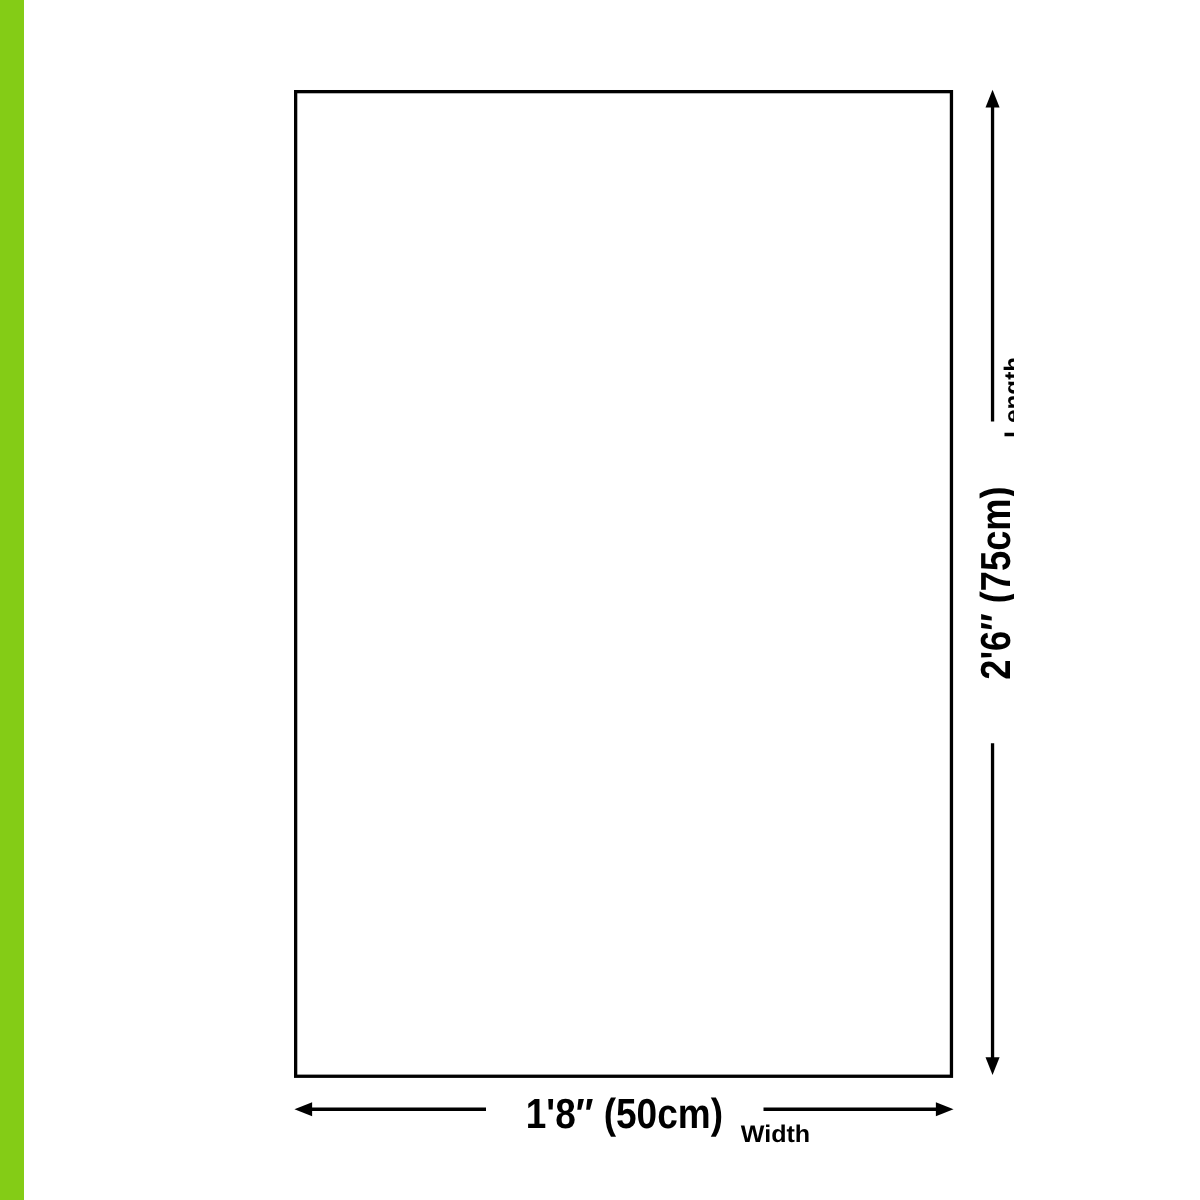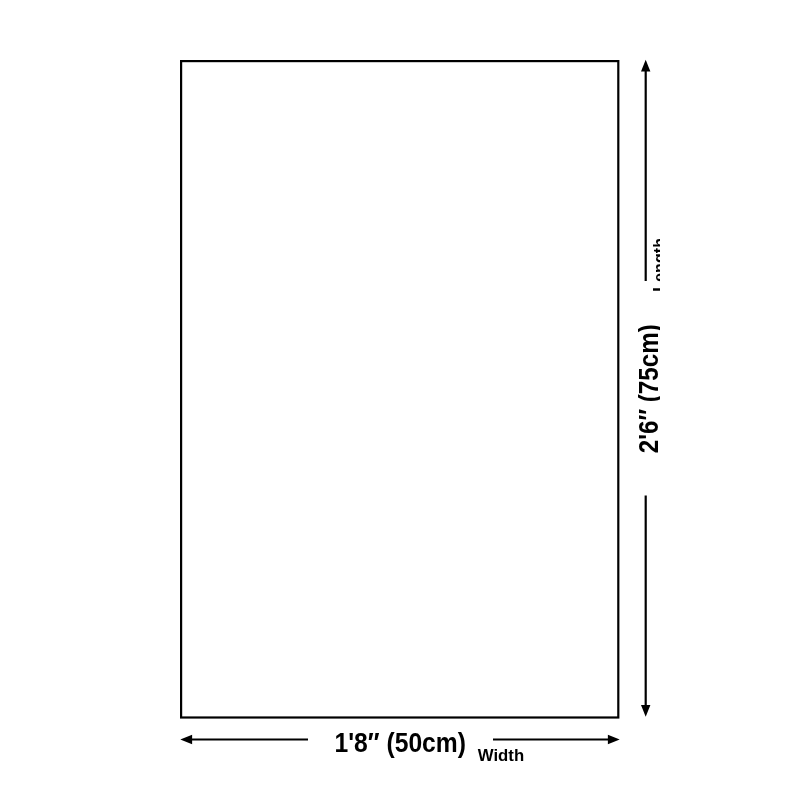--- a/index.html
+++ b/index.html
@@ -1,16 +1,16 @@
 <!DOCTYPE html>
 <html><head>
 <meta charset="utf-8">
 <style>
   html,body{margin:0;padding:0;background:#ffffff;}
-  .stage{position:relative;width:660px;height:800px;background:#84cc16;overflow:hidden;}
+  .stage{position:relative;width:660px;height:800px;background:#84cc16;overflow:hidden;padding-left:16px;}
   svg{display:block;}
   text{font-family:"Liberation Sans", sans-serif;font-weight:bold;fill:#000000;}
 </style>
 </head>
 <body>
 <div class="stage">
 <svg width="800" height="800" viewBox="0 0 800 800">
 
   <rect x="0" y="0" width="800" height="800" fill="#ffffff"></rect>
 

